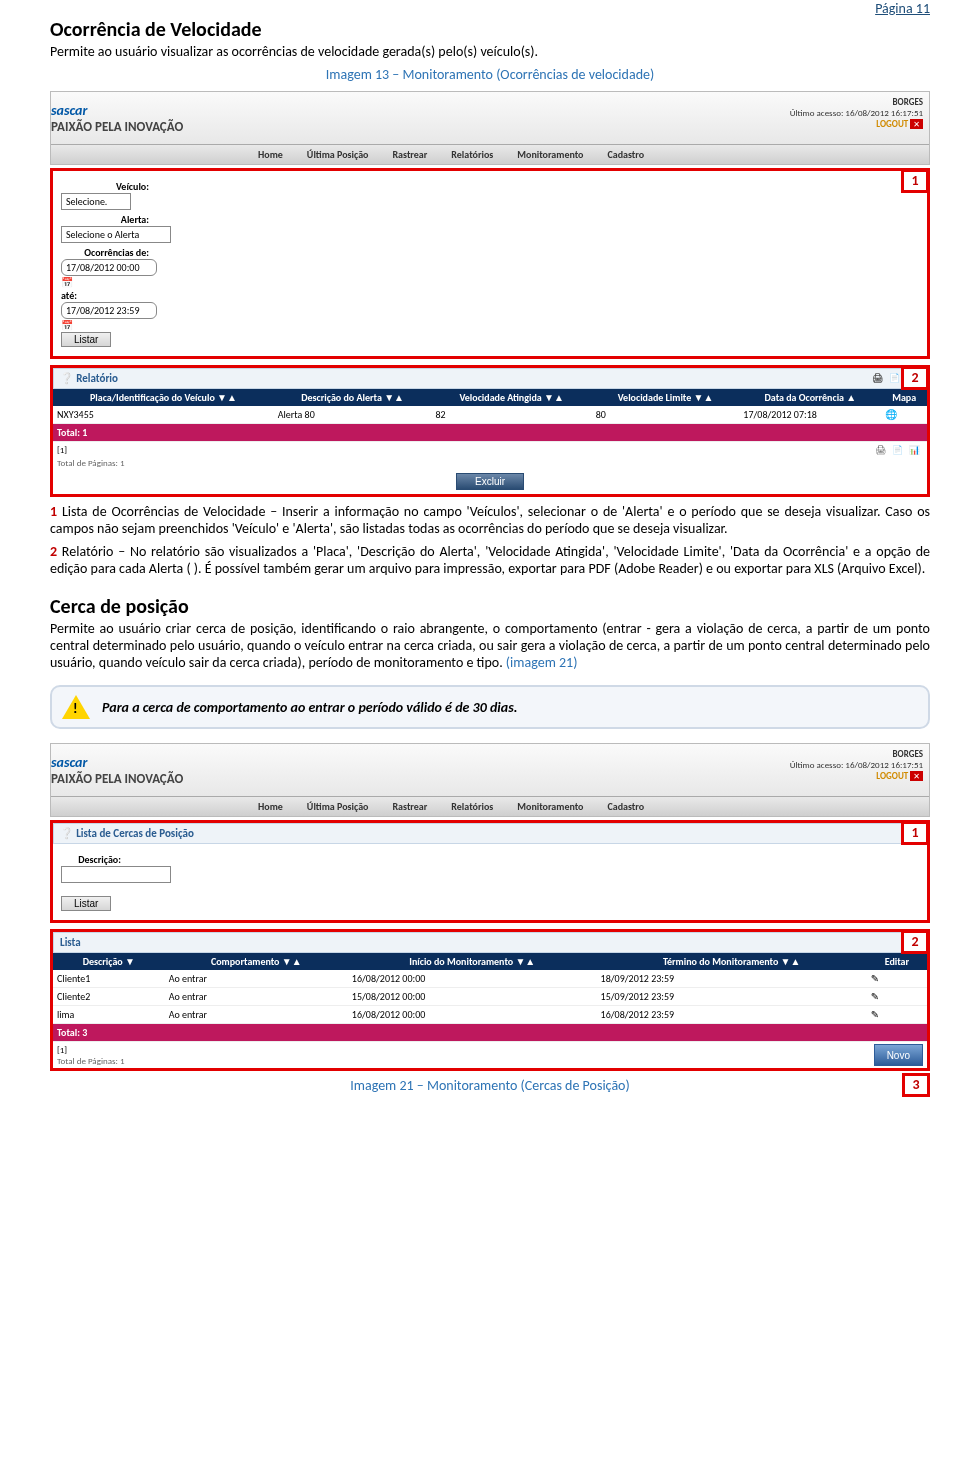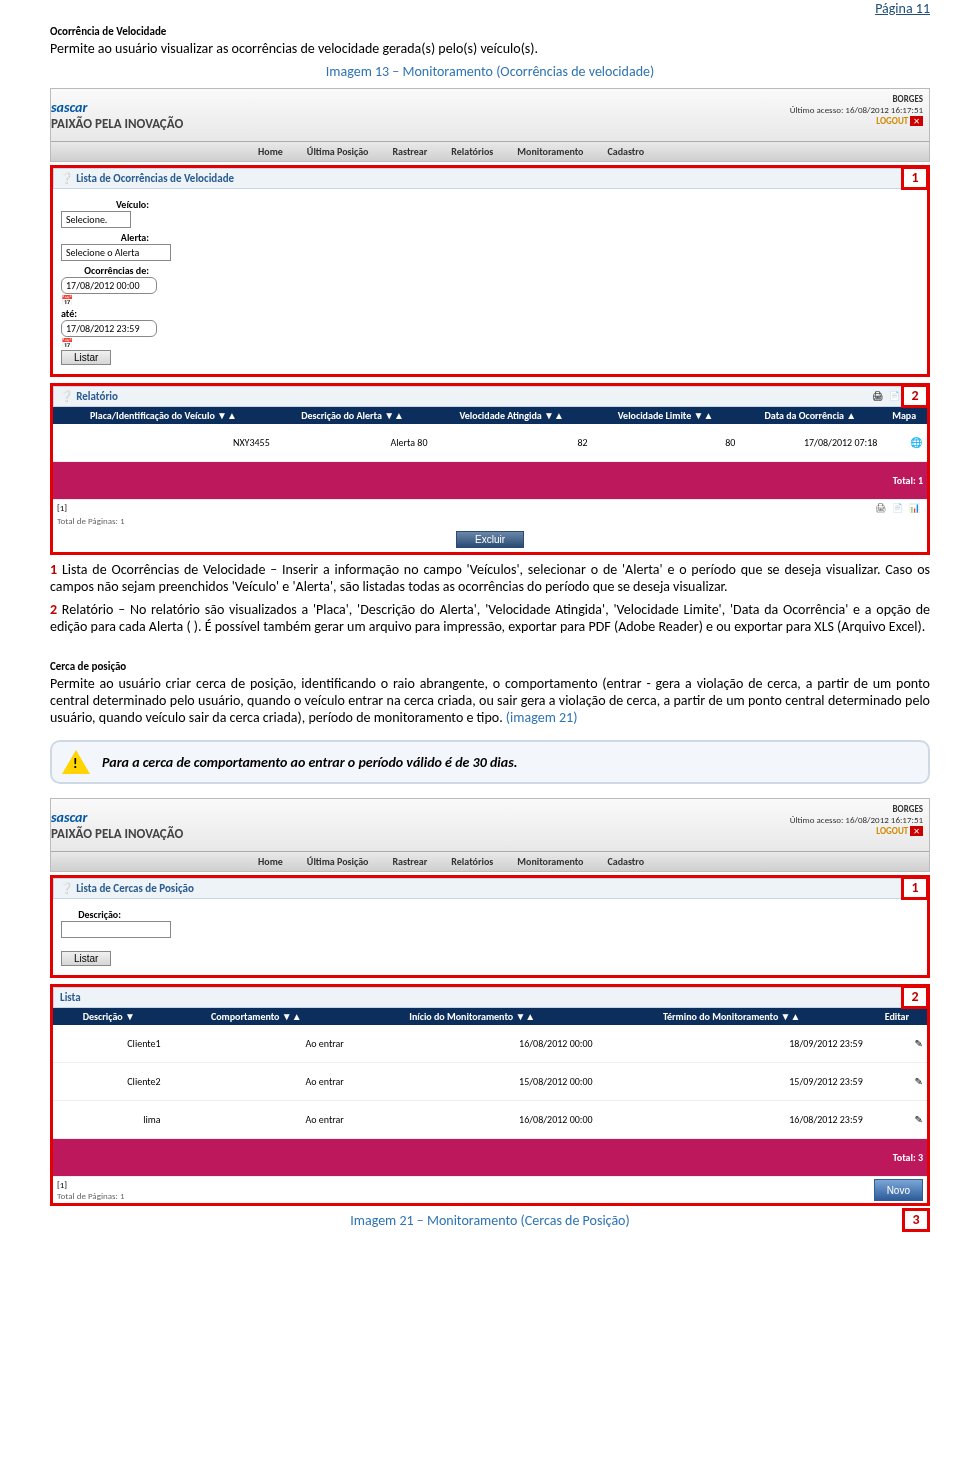--- a/index.html
+++ b/index.html
@@ -1,18 +1,18 @@
 <!DOCTYPE html>
 <html><head>
 <meta charset="utf-8">
 <style>
   * { box-sizing: border-box; margin: 0; padding: 0; }
   body { font-family: Calibri, Arial, sans-serif; font-size: 14px; background: #fff; width: 960px; margin: 0 auto; padding: 0 30px 20px 50px; }
   .page-no { text-align: right; color: #1f4e79; font-size: 14px; text-decoration: underline; }
-  h2 { font-size: 11px; font-weight: bold; margin-top: 8px; }
+  h2 { font-size: 20px; font-weight: bold; }
   .desc { margin: 2px 0 6px; text-align: justify; }
   .caption { color: #2e74b5; text-align: center; margin: 4px 0 8px; }
   p.body { text-align: justify; margin-top: 6px; }
   p.body .num { color: #c00000; font-weight: bold; }
   .ref { color: #2e74b5; }
 
   
   .app { border: 1px solid #bbb; background: #f2f2f2; margin-bottom: 2px; }
   .app-top { display:flex; background: linear-gradient(#fafafa,#e8e8e8); height:52px; }
   .logo { width: 170px; display:flex; align-items:center; justify-content:flex-start; font-weight:bold; font-style:italic; color:#0057a6; }
@@ -32,21 +32,21 @@
   .form-row { display:flex; align-items:flex-start; margin:3px 0;flex-direction:column; }
   .form-row label { font-weight:bold; min-width:88px; text-align:right; }
   .sel, .inp { border:1px solid #888; background:#fff; padding:1px 4px; font-size:10px; }
   .sel.sm{width:70px;} .sel.md{width:110px;} .inp.dt{width:96px;border-radius:6px;}
   .btn { background:linear-gradient(#f0f0f0,#d6d6d6); border:1px solid #888; padding:1px 12px; font-size:10px; }
   .btn.blue { background:linear-gradient(#7ba6d6,#2d5c99); color:#fff; border-color:#2d5c99; }
   .btn.excl { background:linear-gradient(#6b87a8,#2a4c73); color:#fff; border-color:#2a4c73; padding:2px 18px; }
 
   table.grid { width:100%; border-collapse:collapse; font-size:10px; }
   table.grid th { background:#0b2e5c; color:#fff; font-weight:bold; padding:2px 4px; text-align:center; }
-  table.grid td { padding:12px 4px; text-align:right; background:#fff; border-bottom:1px solid #eee; }
+  table.grid td { padding:2px 4px; text-align:left; background:#fff; border-bottom:1px solid #eee; }
   table.grid tr.total td { background:#be185d; color:#fff; font-weight:bold; }
   .footer-row { display:flex; justify-content:space-between; font-size:9px; padding:2px 4px; }
 
   .note { display:flex; border:2px solid #cfd9e6; border-radius:10px; background:#f3f6fa; padding:8px 10px; align-items:center; gap:12px; margin: 14px 0; }
   .warn { width:0;height:0;border-left:14px solid transparent;border-right:14px solid transparent;border-bottom:24px solid #ffd400; position:relative; }
   .warn::after{content:"!";position:absolute;left:-3px;top:5px;font-weight:bold;color:#000;}
   .mini-icons { float:right; font-size:9px; letter-spacing:2px; color:#555; }
 </style>
 </head>
 <body>
@@ -78,21 +78,20 @@
     <div class="nav-item">Rastrear</div>
     <div class="nav-item">Relatórios</div>
     <div class="nav-item">Monitoramento</div>
     <div class="nav-item">Cadastro</div>
   </div>
 </div>
 
 
 <div class="redbox">
   <div class="redtag">1</div>
-  <div class="panel-header">❔ <span>Lista de Ocorrências de Velocidade</span></div>
   <div class="panel-body">
     <div class="form-row">
       <label>Veículo:</label>
       <span class="sel sm">Selecione.</span>
     </div>
     <div class="form-row">
       <label>Alerta:</label>
       <span class="sel md">Selecione o Alerta</span>
     </div>
     <div class="form-row">

